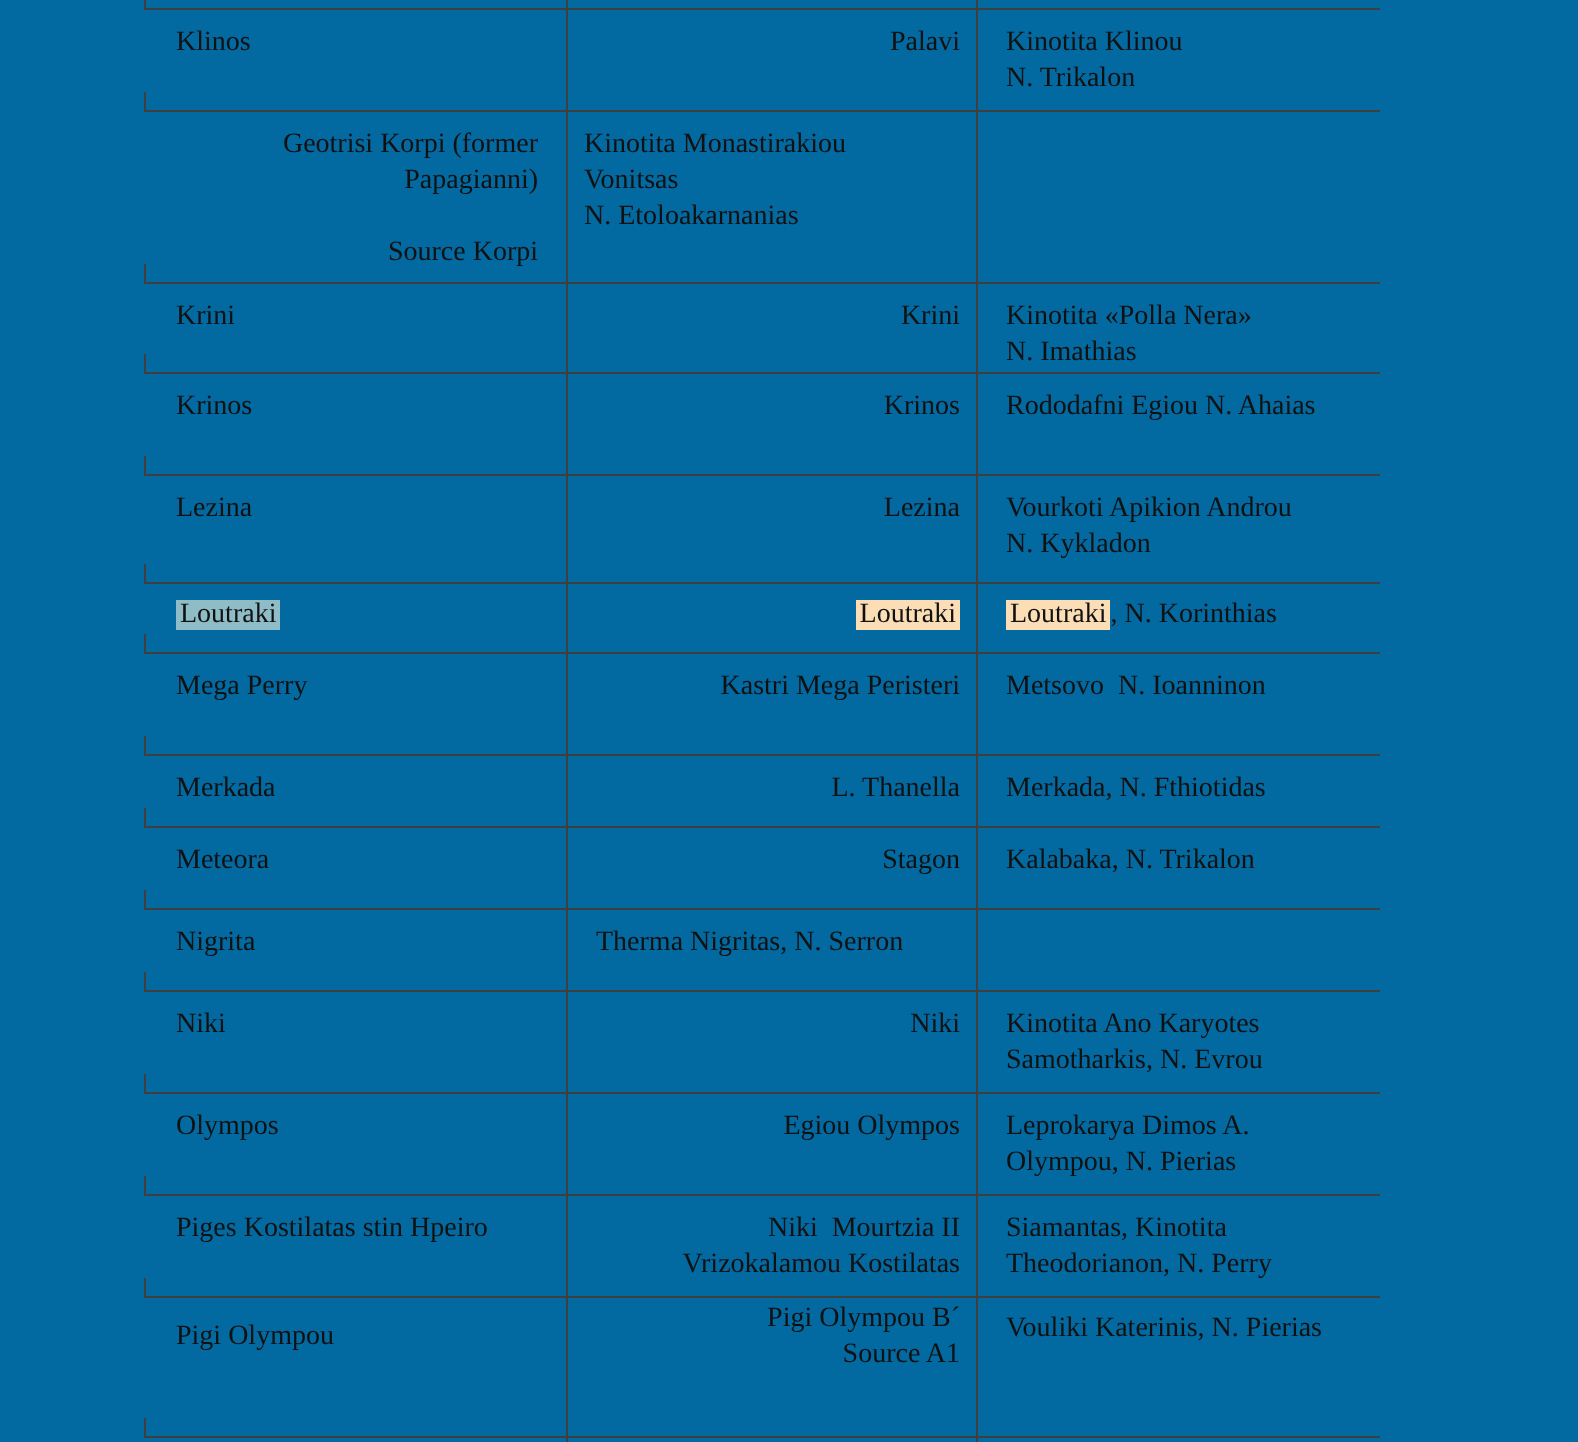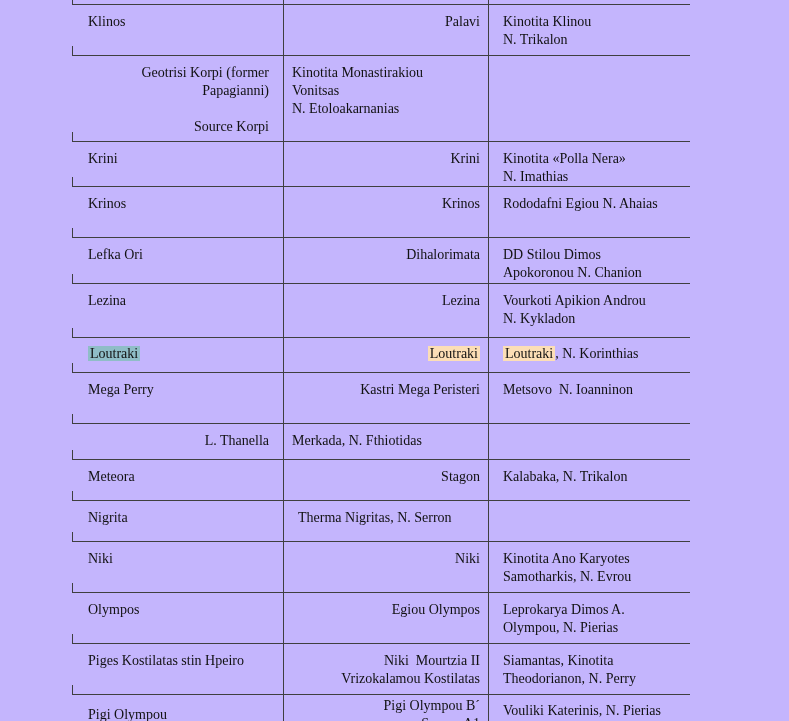--- a/index.html
+++ b/index.html
@@ -3,21 +3,21 @@
 <meta charset="utf-8">
 <style>
   html,body { margin:0; padding:0; }
   body {
     font-family: "Liberation Serif", "DejaVu Serif", serif;
     background:#ffffff;
   }
   .page {
     position:relative;
     width:789px; height:721px;
-    background:#c4b5fd;
+    background:#0369a1;
     overflow:hidden;
   }
   .tablewrap {
     position:absolute; left:72px; top:0;
     width:618px; height:721px;
   }
   .vline {
     position:absolute; top:0; width:1px; height:721px;
     background:#3f3f3f;
   }
@@ -109,32 +109,20 @@
           <div class="line">Krinos</div>
         </div>
       <div class="cell c2">
           <div class="line">Krinos</div>
         </div>
       <div class="cell c3">
           <div class="line">Rododafni Egiou N. Ahaias</div>
         </div>
     </div>
 
-    <div class="row" style="height:46px">
-      <div class="cell c1">
-          <div class="line">Lefka Ori</div>
-        </div>
-      <div class="cell c2">
-          <div class="line">Dihalorimata</div>
-        </div>
-      <div class="cell c3">
-        <div class="line">DD Stilou Dimos</div>
-        <div class="line">Apokoronou N. Chanion</div>
-      </div>
-    </div>
 
     <div class="row" style="height:54px">
       <div class="cell c1">
           <div class="line">Lezina</div>
         </div>
       <div class="cell c2">
           <div class="line">Lezina</div>
         </div>
       <div class="cell c3">
         <div class="line">Vourkoti Apikion Androu</div>
@@ -160,20 +148,23 @@
         </div>
       <div class="cell c2">
           <div class="line">Kastri Mega Peristeri</div>
         </div>
       <div class="cell c3">
           <div class="line">Metsovo  N. Ioanninon</div>
         </div>
     </div>
 
     <div class="row" style="height:36px">
+      <div class="cell c1">
+          <div class="line">Merkada</div>
+        </div>
       <div class="cell c2">
           <div class="line">L. Thanella</div>
         </div>
       <div class="cell c3">
           <div class="line">Merkada, N. Fthiotidas</div>
         </div>
     </div>
 
     <div class="row" style="height:41px">
       <div class="cell c1">

